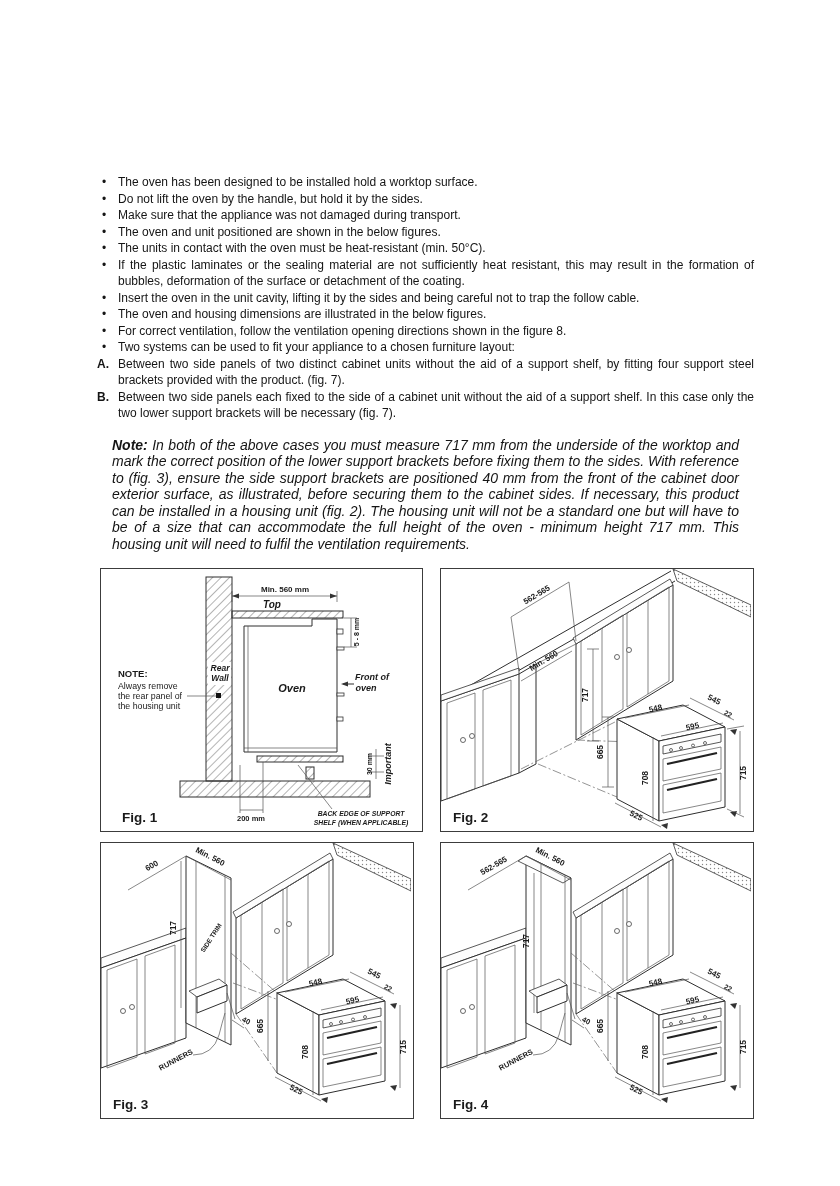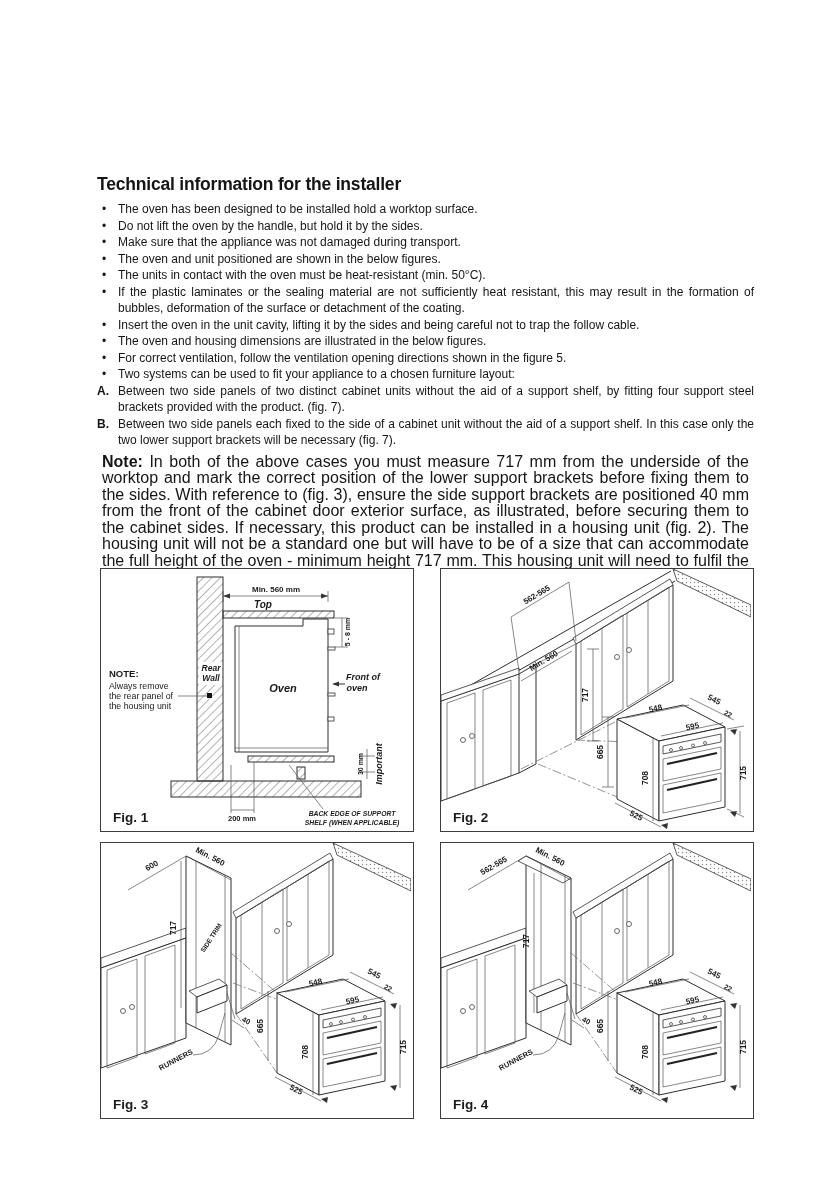--- a/index.html
+++ b/index.html
@@ -4,24 +4,24 @@
 <style>
   html,body{margin:0;padding:0;background:#e8e8e8;}
   .page{position:relative;width:840px;height:1186px;background:#ffffff;
         font-family:"Liberation Sans",sans-serif;color:#151515;overflow:hidden;}
   .content{position:absolute;left:97px;top:174px;width:657px;}
   .title{font-size:17.5px;font-weight:bold;letter-spacing:-0.2px;margin:0 0 6px 0;}
   .b-row{display:flex;font-size:12px;line-height:16.5px;}
   .b-marker{flex:none;width:21px;padding-left:5px;box-sizing:border-box;}
   .b-marker.ab{font-weight:bold;padding-left:0;}
   .b-text{flex:1;text-align:justify;}
-  .note-par{font-size:16px;line-height:16.5px;text-align:justify;margin:5px;}
+  .note-par{font-size:14px;line-height:16.5px;text-align:justify;margin:15px;font-style:italic;}
   .note-par b{font-weight:bold;}
   .figbox{position:absolute;background:#fff;border:1px solid #3c3c3c;}
-  #fig1{left:100px;top:568px;width:312px;height:262px;}
+  #fig1{left:100px;top:568px;width:312px;height:262px;padding-left:9px;}
   #fig2{left:440px;top:568px;width:312px;height:262px;}
   #fig3{left:100px;top:842px;width:312px;height:275px;}
   #fig4{left:440px;top:842px;width:312px;height:275px;}
   svg{display:block;}
   svg text{fill:#1a1a1a;font-family:"Liberation Sans",sans-serif;}
   .dim{font-weight:bold;}
   .it{font-style:italic;font-weight:bold;}
   .cap{font-weight:bold;font-size:13.5px;}
   .ln{stroke:#2e2e2e;stroke-width:1;fill:none;}
   .thin{stroke:#555;stroke-width:0.7;fill:none;}
@@ -29,21 +29,20 @@
   .face{fill:#ffffff;stroke:#2e2e2e;stroke-width:1;}
   .facet{fill:#fdfdfd;stroke:#2e2e2e;stroke-width:0.8;}
   .knob{fill:#fff;stroke:#444;stroke-width:0.8;}
 </style>
 </head>
 <body>
 
 <div class="page">
 
   <div class="content">
-    <h1 class="title">Technical information for the installer</h1>
 
     <div class="b-row">
       <span class="b-marker">•</span>
       <span class="b-text">The oven has been designed to be installed hold a worktop surface.</span>
     </div>
     <div class="b-row">
       <span class="b-marker">•</span>
       <span class="b-text">Do not lift the oven by the handle, but hold it by the sides.</span>
     </div>
     <div class="b-row">
@@ -65,21 +64,21 @@
     <div class="b-row">
       <span class="b-marker">•</span>
       <span class="b-text">Insert the oven in the unit cavity, lifting it by the sides and being careful not to trap the follow cable.</span>
     </div>
     <div class="b-row">
       <span class="b-marker">•</span>
       <span class="b-text">The oven and housing dimensions are illustrated in the below figures.</span>
     </div>
     <div class="b-row">
       <span class="b-marker">•</span>
-      <span class="b-text">For correct ventilation, follow the ventilation opening directions shown in the figure 5.</span>
+      <span class="b-text">For correct ventilation, follow the ventilation opening directions shown in the figure 8.</span>
     </div>
     <div class="b-row">
       <span class="b-marker">•</span>
       <span class="b-text">Two systems can be used to fit your appliance to a chosen furniture layout:</span>
     </div>
 
     <div class="b-row">
       <span class="b-marker ab">A.</span>
       <span class="b-text">Between two side panels of two distinct cabinet units without the aid of a support shelf, by fitting four support steel brackets provided with the product. (fig. 7).</span>
     </div>

